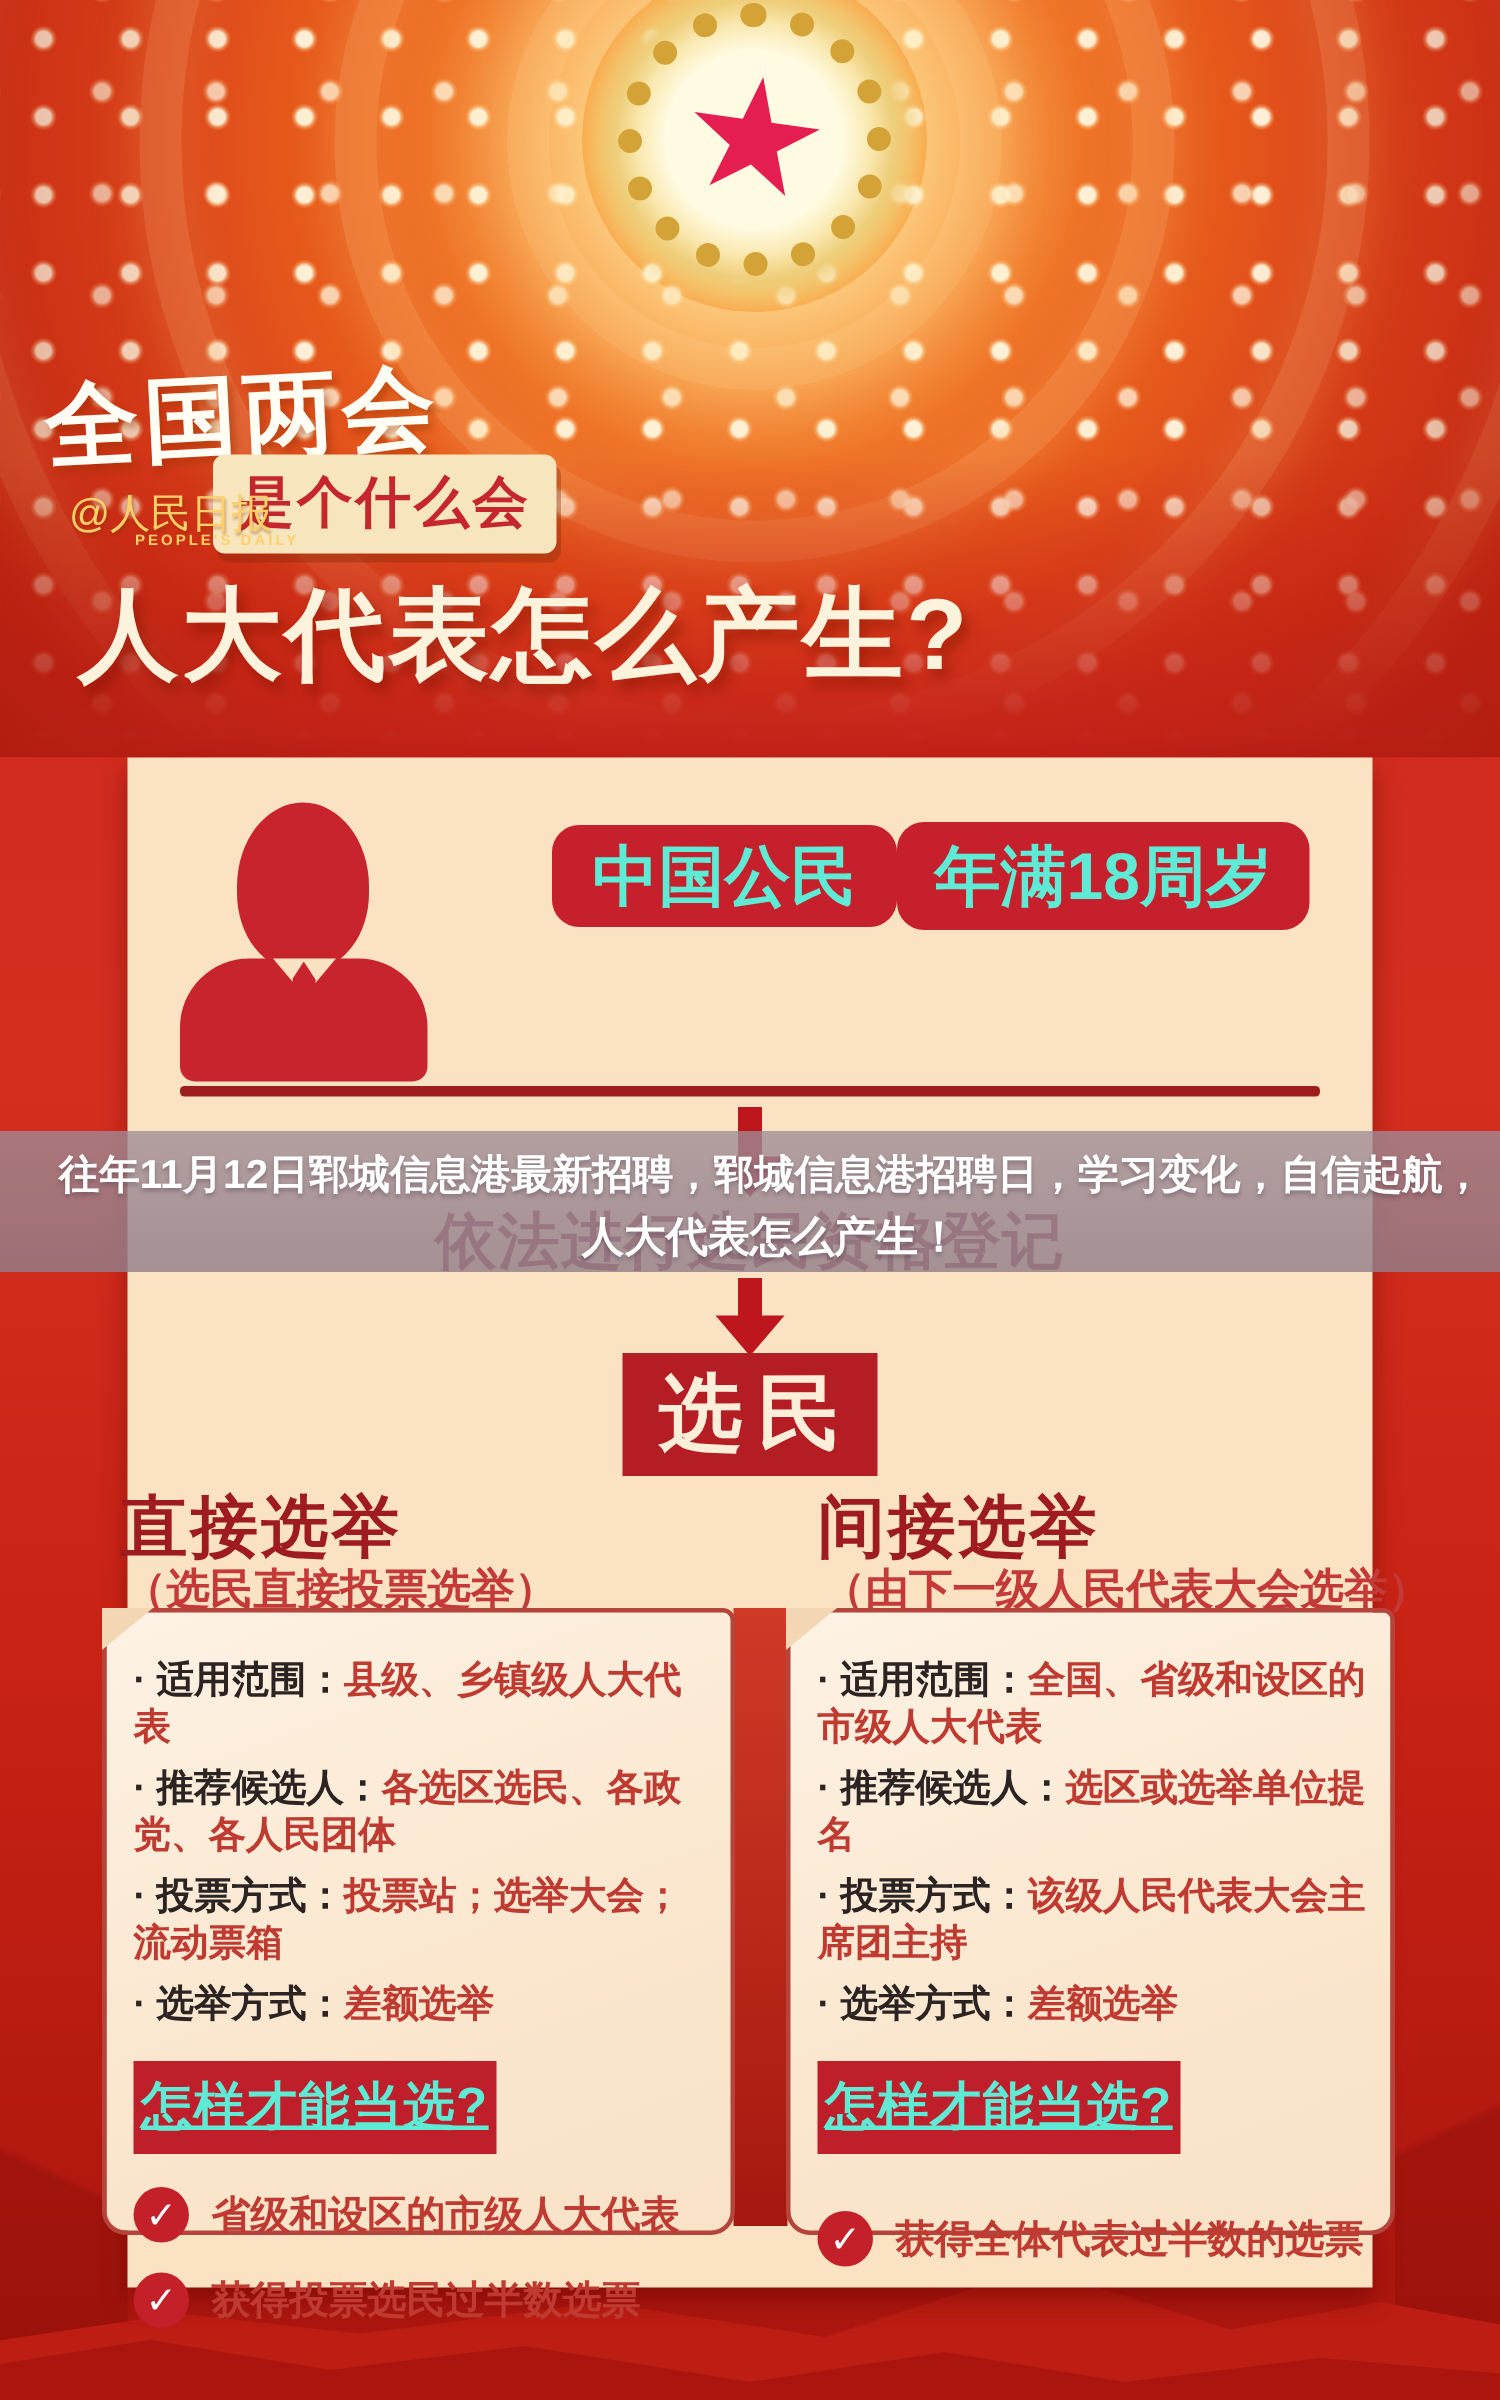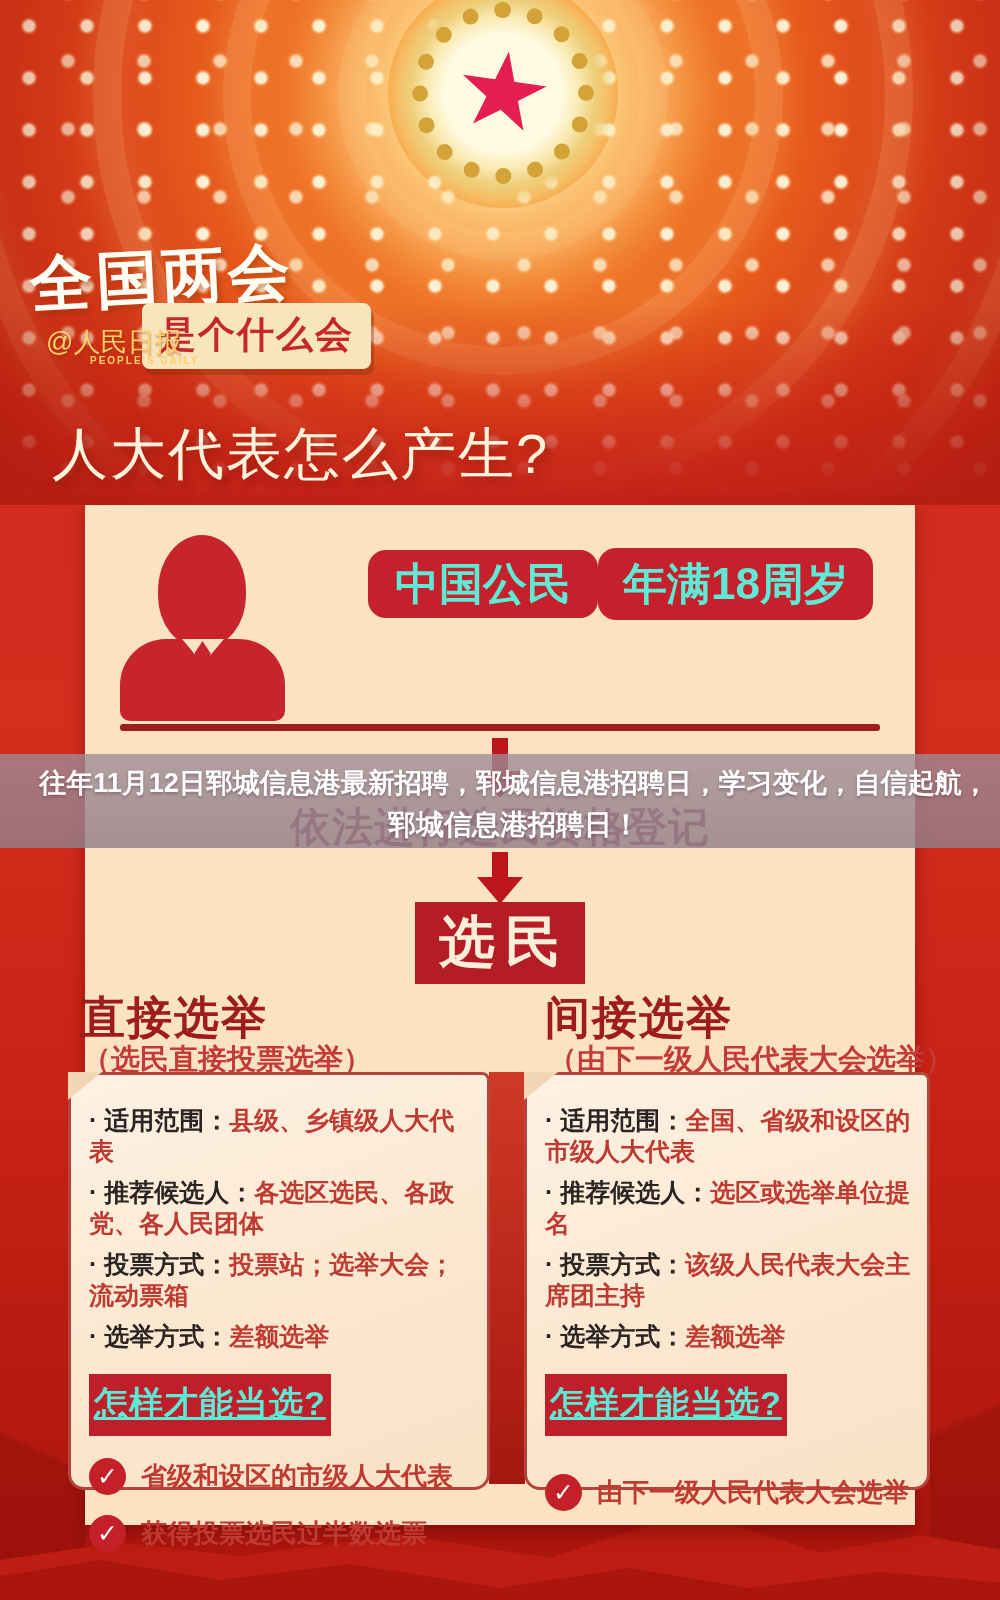--- a/index.html
+++ b/index.html
@@ -40,21 +40,21 @@
 
   
   .brand-calligraphy { left:30px; top:236px; font-size:62px; font-weight:900; color:#fffdf4;
     transform:rotate(-3deg); letter-spacing:4px; text-shadow:3px 4px 5px rgba(150,50,0,.45); }
   .brand-handle { left:46px; top:324px; font-size:27px; font-weight:normal; color:#ffd06a;
     text-shadow:1px 2px 2px rgba(140,50,0,.4); }
   .brand-sub { left:90px; top:355px; font-size:10px; font-weight:bold; color:#ffd06a; letter-spacing:2px; }
   .topic-badge { left:142px; top:303px; background:#f7e6bd; color:#c5272d; font-size:37px; font-weight:900;
     padding:7px 17px 9px; border-radius:8px; letter-spacing:2px;
     box-shadow:3px 6px 0 rgba(125,40,5,.35); }
-  .title { left:52px; top:417px; width:900px; font-size:56px; font-weight:400; color:#fdf3dd;
+  .title { left:52px; top:378px; width:900px; font-size:67px; font-weight:700; color:#fdf3dd;
     letter-spacing:2px; text-shadow:4px 6px 8px rgba(130,20,0,.5); }
 
   
   .panel { left:85px; top:505px; width:830px; height:1020px; background:#fbe2c2;
     box-shadow:0 8px 16px rgba(90,0,0,.45); }
   .person { left:120px; top:535px; width:165px; height:186px; }
   .person .head { position:absolute; left:38px; top:0; width:88px; height:112px; background:#c8242e;
     border-radius:50% 50% 46% 46%; }
   .person .body { position:absolute; left:0; top:104px; width:165px; height:82px; background:#c8242e;
     border-radius:46px 46px 10px 10px; }
@@ -214,22 +214,22 @@
     </div>
     <div class="row">
       <span class="lbl">投票方式：</span><span class="val">该级人民代表大会主席团主持</span>
     </div>
     <div class="row">
       <span class="lbl">选举方式：</span><span class="val">差额选举</span>
     </div>
     <div class="q-box">怎样才能当选?</div>
     <div class="check-row mt-lg">
       <span class="check-icon">✓</span>
-      <span>由下一级人民代表大会选举</span>
+      <span>获得全体代表过半数的选票</span>
     </div>
   </div>
 
   <div class="abs overlay-banner">
     <div class="ov-line ov1">往年11月12日郓城信息港最新招聘，郓城信息港招聘日，学习变化，自信起航，</div>
-    <div class="ov-line ov2">郓城信息港招聘日！</div>
+    <div class="ov-line ov2">人大代表怎么产生！</div>
   </div>
 
 </div>
 
 </body></html>

